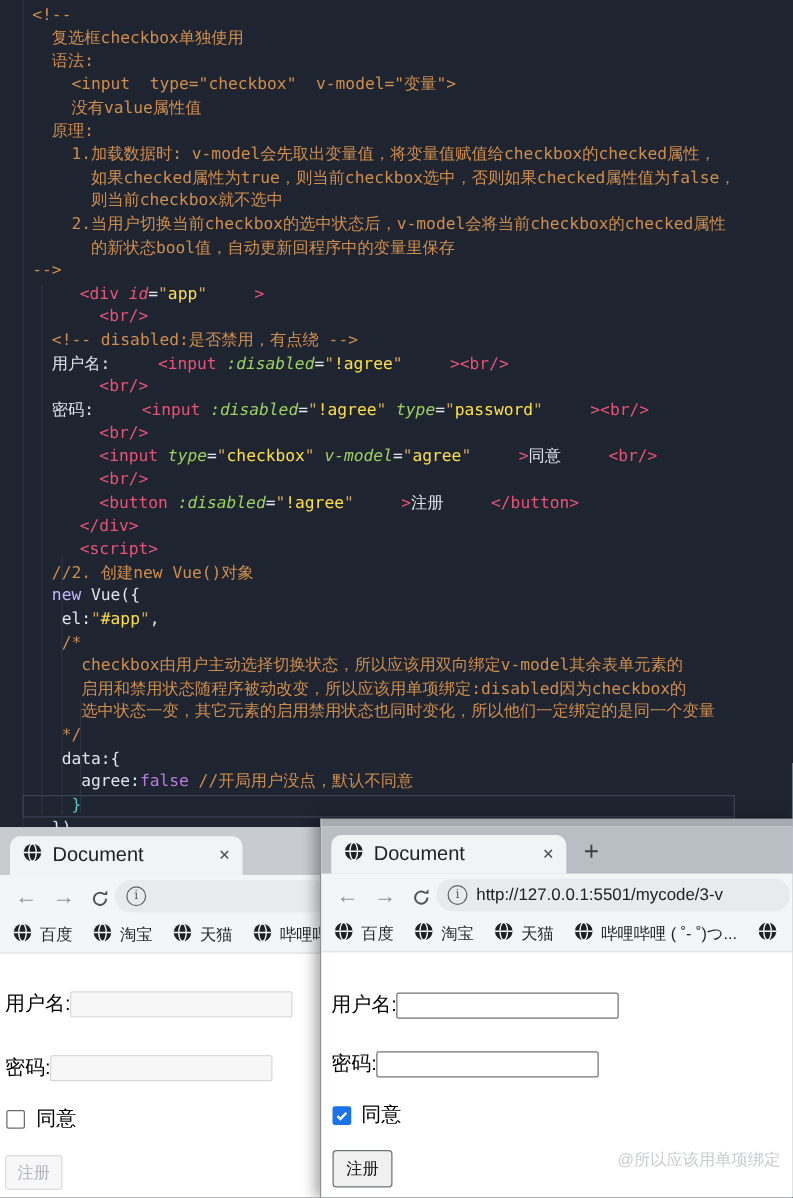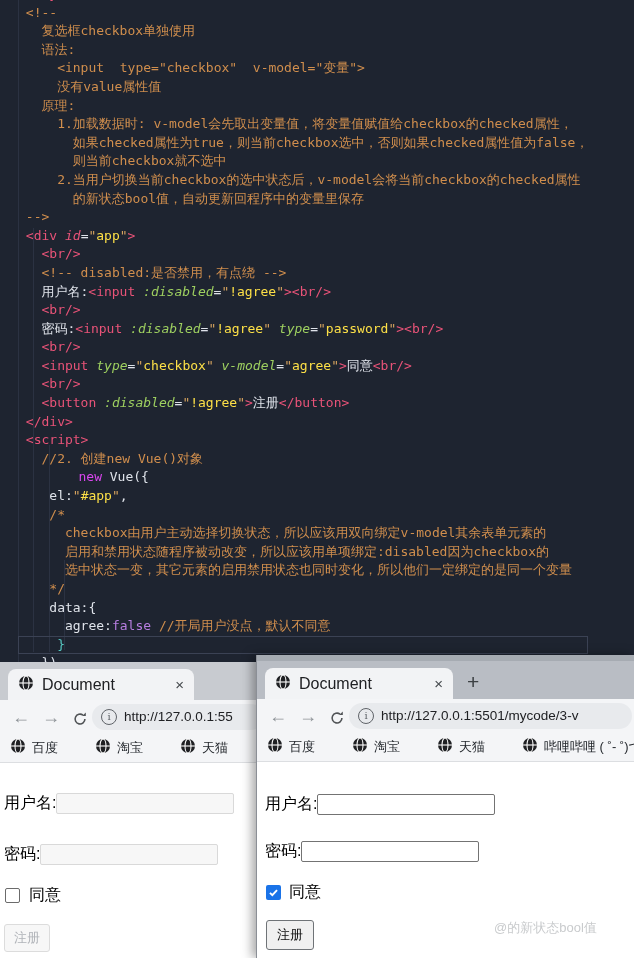--- a/index.html
+++ b/index.html
@@ -8,27 +8,27 @@
 
   
   .editor{position:absolute;left:0;top:0;width:634px;height:662px;background:#1e2430;overflow:hidden;}
   .guide{position:absolute;width:1px;background:#2b3242;}
   .code{position:absolute;left:0;top:-15px;padding-left:18px;margin:0;
         font-family:"DejaVu Sans Mono",monospace;font-size:13px;line-height:18.6px;
         white-space:pre;}
   .code-line{height:18.6px;}
   .code-line.hl{outline:1px solid #3b4254;outline-offset:-1px;}
   .tk-cmt{color:#d08e4d;}
-  .tk-tag{color:#e95378;}
+  .tk-tag{color:#e95378;padding-left:38px;}
   .tk-attr{color:#9ed060;font-style:italic;}
   .tk-attrp{color:#e95378;font-style:italic;}
   .tk-quo{color:#d6a35e;}
   .tk-str{color:#fde047;}
   .tk-pln{color:#dfe3ea;}
-  .tk-kw{color:#d946ef;margin-left:37px;}
+  .tk-kw{color:#c4b5fd;}
   .tk-bool{color:#b77ee0;}
   .tk-brk{color:#56c8c2;}
 
   
   .bwin{position:absolute;overflow:hidden;background:#f4f5f7;}
   .bwin.left{left:0;top:662px;width:256px;height:296px;}
   .bwin.right{left:256px;top:655px;width:378px;height:303px;
               border-left:1px solid #8b8f96;box-shadow:-4px 0 10px rgba(0,0,0,.35);}
   .topsliver{position:absolute;left:0;top:0;right:0;height:6px;background:#a6abb2;}
   .tabstrip{position:absolute;left:0;right:0;height:38px;}
@@ -48,21 +48,21 @@
   .navbtn.reload{top:8px;}
   .pill{position:absolute;top:4px;height:26px;background:#e8eaed;border-radius:13px;overflow:hidden;}
   .bwin.left .pill{left:92px;right:-8px;}
   .bwin.right .pill{left:92px;right:3px;}
   .info-i{position:absolute;left:9px;top:5px;width:14px;height:14px;border:1.4px solid #5f6368;
           border-radius:50%;color:#5f6368;font-family:"DejaVu Serif",serif;font-size:10px;
           text-align:center;line-height:14px;}
   .url{position:absolute;left:32px;top:0;right:0;line-height:26px;font-size:13.5px;color:#202124;
        white-space:nowrap;overflow:hidden;}
   .bmbar{position:absolute;left:0;right:0;height:28px;background:#f4f5f7;
-         border-bottom:1px solid #dcdee1;display:flex;align-items:center;gap:37px;padding-left:10px;}
+         border-bottom:1px solid #dcdee1;display:flex;align-items:center;gap:16px;padding-left:10px;}
   .bwin.left .bmbar{top:72px;}
   .bwin.right .bmbar{top:78px;}
   .bm{display:flex;align-items:center;flex:none;}
   .bm .lbl{font-size:13px;color:#1f2328;margin-left:6px;white-space:nowrap;}
   .page{position:absolute;left:0;right:0;bottom:0;background:#fff;}
   .bwin.left .page{top:101px;}
   .bwin.right .page{top:107px;}
 
   
   .frow{position:absolute;display:flex;align-items:center;}
@@ -103,21 +103,20 @@
   </div>
   <div class="toolbar">
     <span class="navbtn" style="left:12px;">←</span>
     <span class="navbtn" style="left:42px;">→</span>
     <span class="navbtn reload" style="left:72px;"><svg viewBox="0 0 16 16" width="16" height="16">
           <path d="M12.9 8A4.9 4.9 0 1 1 11 4.2" fill="none" stroke="#505356" stroke-width="1.6"></path>
           <path d="M13.8 1.4v3.6h-3.6z" fill="#505356"></path>
         </svg></span>
     <span class="pill">
       <span class="info-i">i</span>
-      <span class="url">http://127.0.0.1:55</span>
     </span>
   </div>
   <div class="bmbar" id="bm-left">
       <span class="bm">
         <span><svg viewBox="0 0 16 16" width="16" height="16">
             <circle cx="8" cy="8" r="7" fill="#1f2023"></circle>
             <ellipse cx="8" cy="8" rx="3" ry="7" fill="none" stroke="#fff" stroke-width="1.1"></ellipse>
             <path d="M1 8h14" stroke="#fff" stroke-width="1.1"></path>
           </svg></span>
         <span class="lbl">百度</span>
@@ -246,15 +245,15 @@
       <span class="cbox checked" id="cb-right" style="background: rgb(26, 115, 232);">
           <svg viewBox="0 0 14 14" width="11" height="11">
             <path d="M2.5 7.5l3 3L11.5 4" fill="none" stroke="#fff" stroke-width="2.4"></path>
           </svg>
         </span>
       <span class="flabel">同意</span>
     </div>
     <div class="frow" style="left:9px;top:158px;">
       <span class="btn en">注册</span>
     </div>
-    <span class="watermark" style="left:237px;top:157px;">@的新状态bool值</span>
+    <span class="watermark" style="left:237px;top:157px;">@所以应该用单项绑定</span>
   </div>
 </div>
 
 </body></html>

